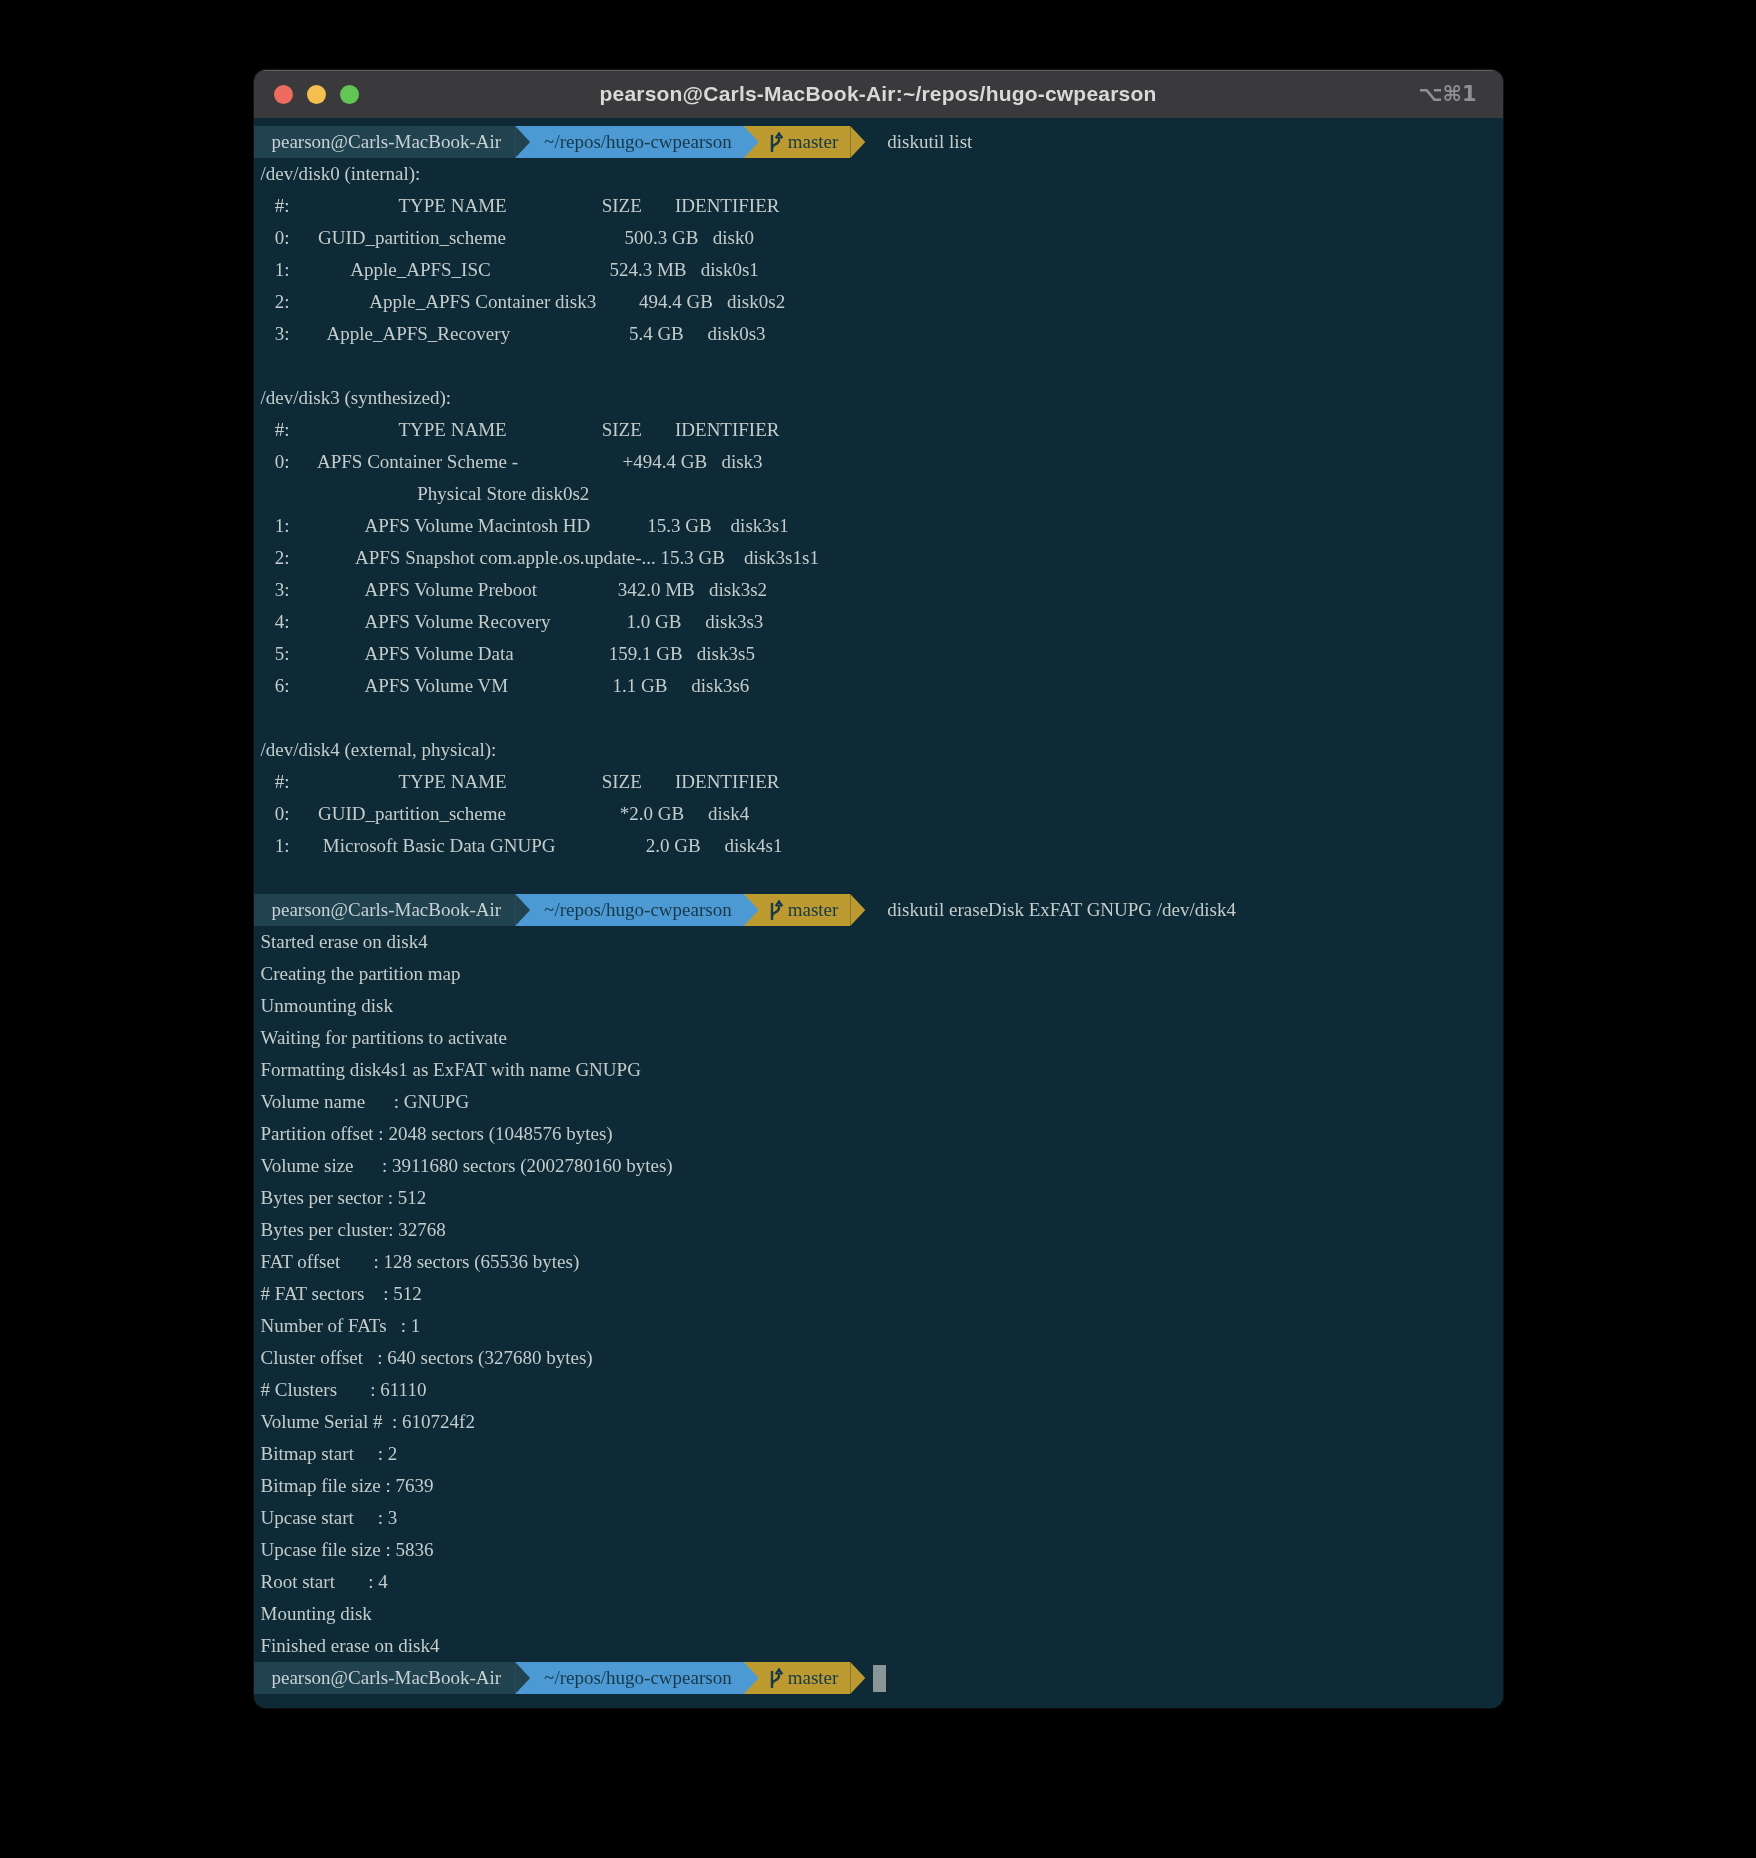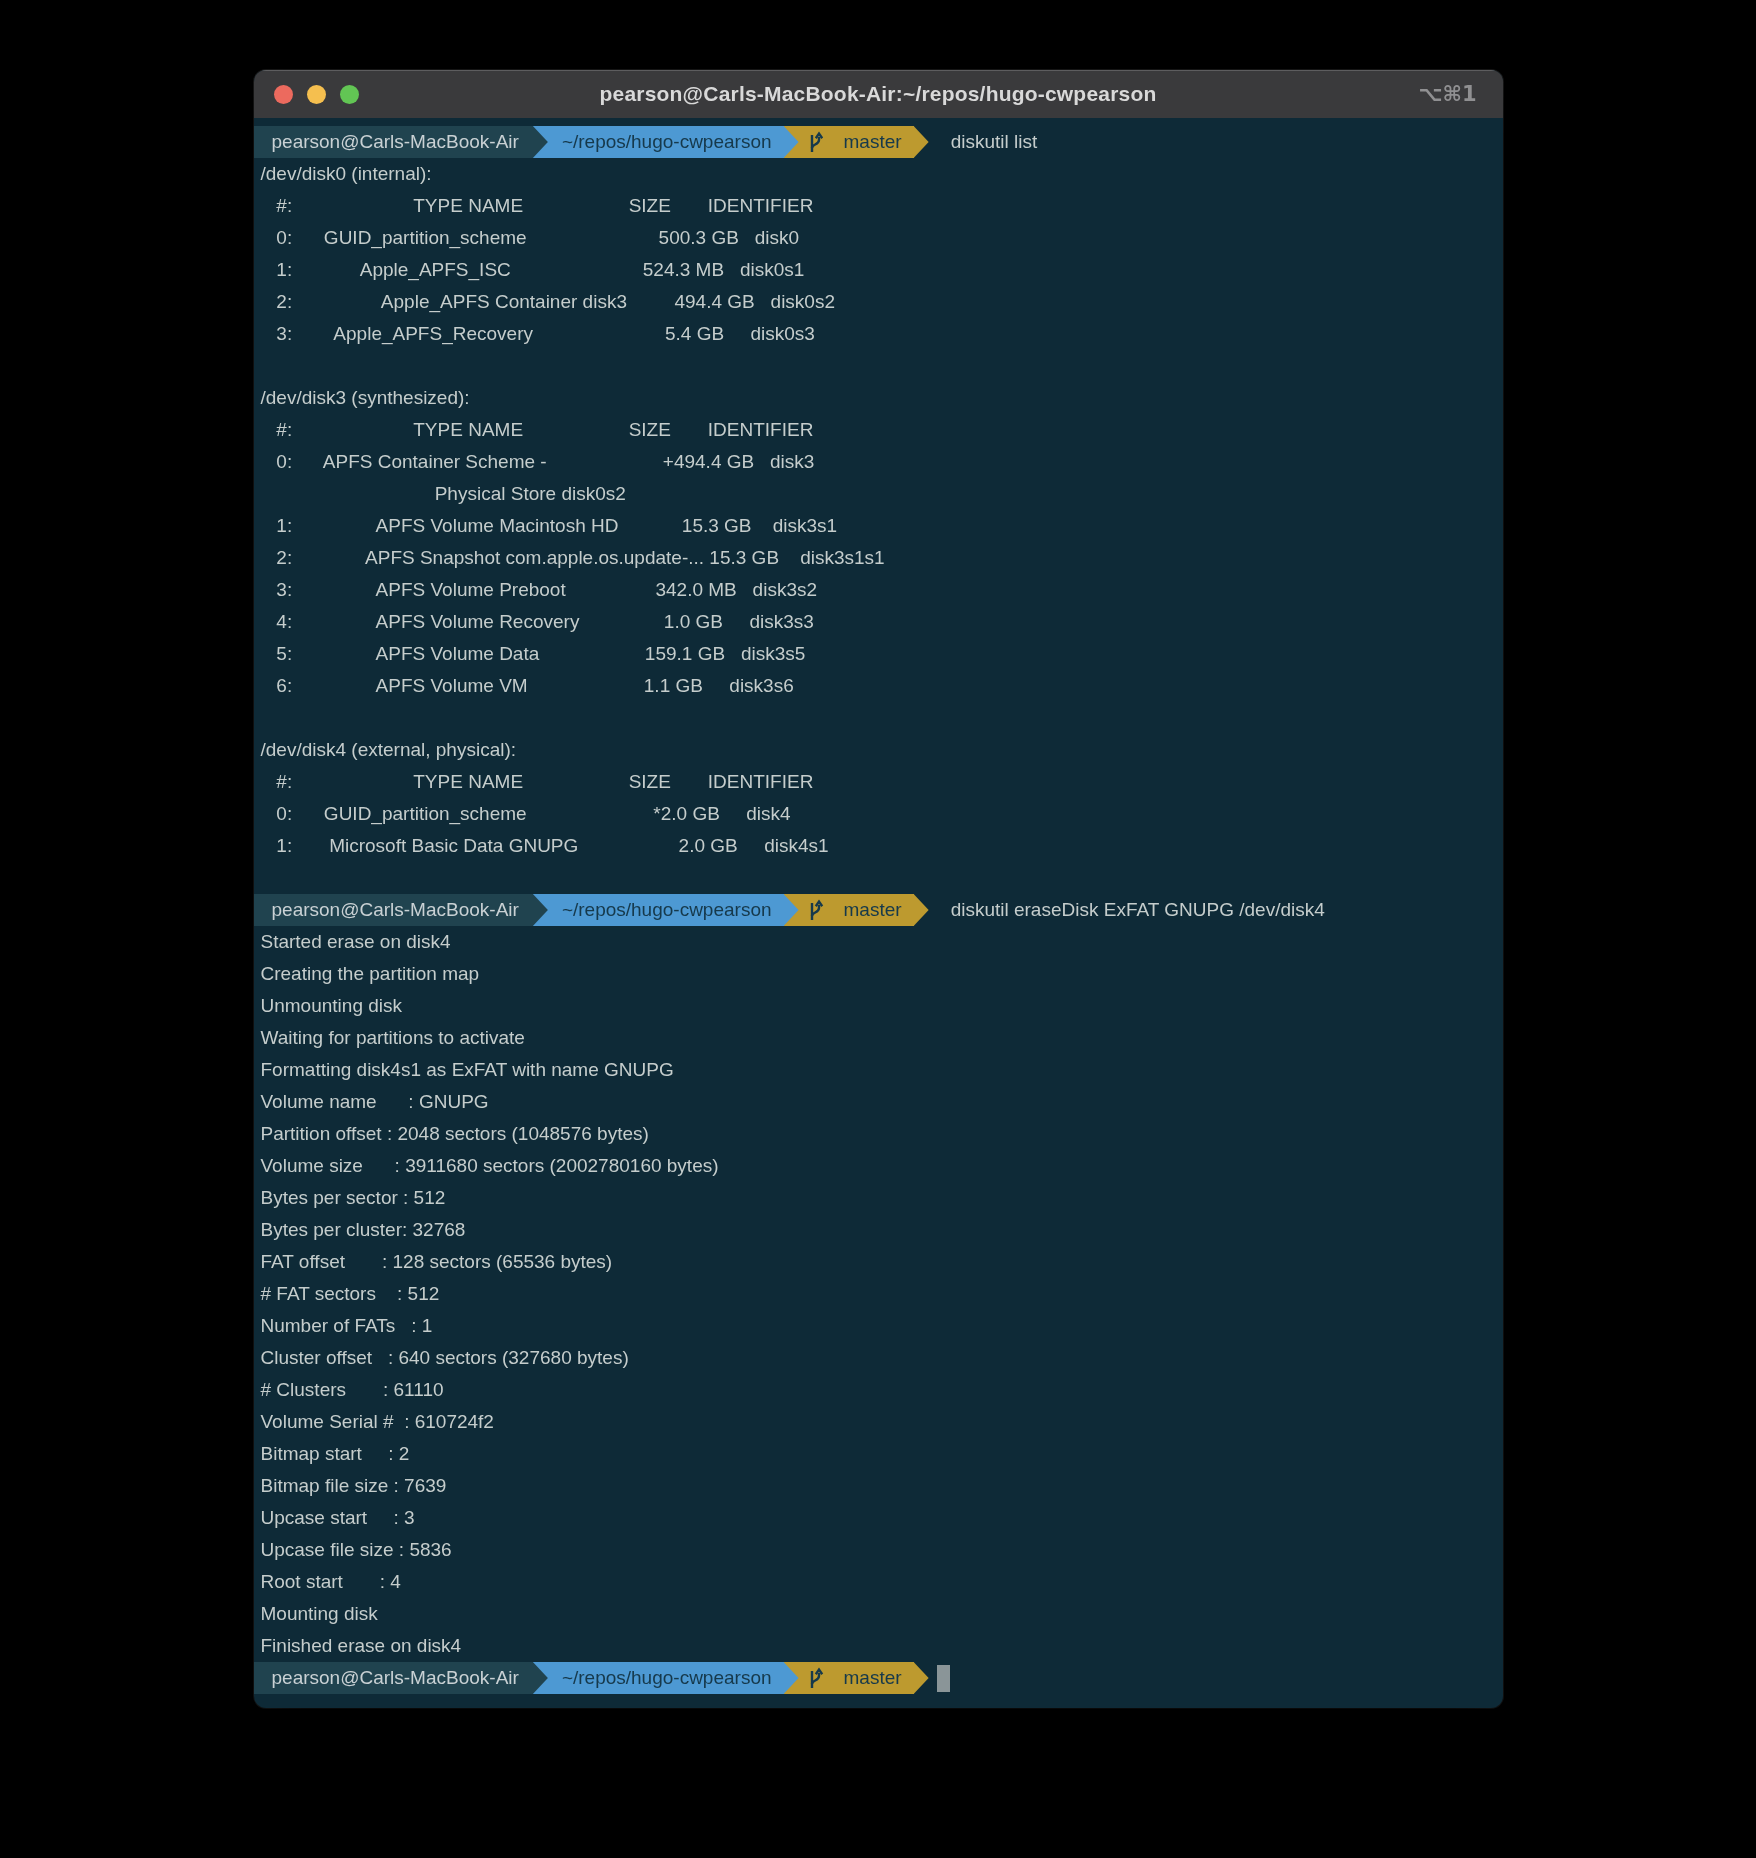--- a/index.html
+++ b/index.html
@@ -66,21 +66,21 @@
     align-items: center;
     color: #909092;
     font-size: 21px;
     font-weight: bold;
     font-family: "DejaVu Sans", "Liberation Sans", sans-serif;
   }
   
   .screen {
     position: relative;
     padding: 8px 0 10px 0;
-    font-family: Liberation Sans, sans-serif;
+    font-family: Liberation Serif, serif;
     font-size: 19px;
     line-height: 32px;
     color: #C5CDCC;
   }
   .tline {
     white-space: pre;
     min-height: 32px;
     padding-left: 7px;
   }
   
@@ -102,21 +102,21 @@
   }
   .seg-dir {
     background: #4D99D3;
     color: #16394B;
     padding: 0 12px 0 14px;
   }
   .seg-branch {
     background: #BD9A2F;
     color: #16394B;
     padding: 0 12px 0 8px;
-    gap: 20px;
+    gap: 4px;
   }
   .sep {
     position: relative;
     width: 15px;
     height: 32px;
     flex: 0 0 15px;
   }
   .sep::before {
     content: "";
     position: absolute;

